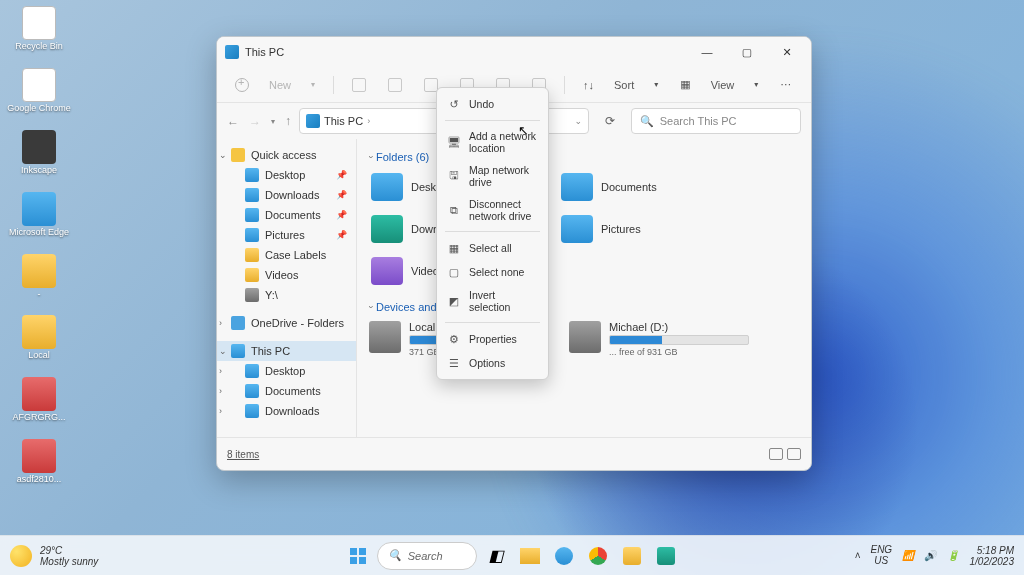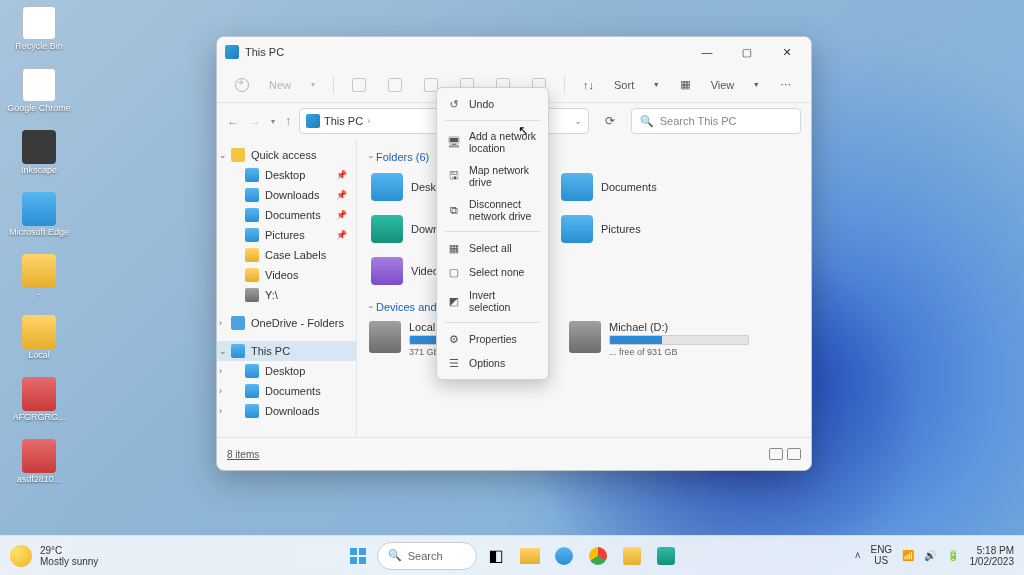--- a/index.html
+++ b/index.html
@@ -74,21 +74,21 @@
 .view-icons div { width: 14px; height: 12px; border: 1px solid #888; border-radius: 2px; }
 
 
 .context-menu { position: absolute; left: 436px; top: 87px; width: 113px; background: #f7f7f7; border: 1px solid #d0d0d0; border-radius: 6px; box-shadow: 0 6px 18px rgba(0,0,0,0.22); padding: 4px 0; z-index: 10; }
 .cm-item { display: flex; align-items: center; gap: 8px; padding: 5px 10px; font-size: 10.5px; color: #333; cursor: pointer; }
 .cm-item .cm-ico { width: 14px; height: 14px; flex-shrink: 0; display: flex; align-items: center; justify-content: center; font-size: 11px; color: #555; }
 .cm-sep { height: 0; border-top: 1px solid #dcdcdc; margin: 4px 8px; }
 .cursor { position: absolute; left: 518px; top: 123px; font-size: 13px; color: #000; z-index: 11; pointer-events: none; }
 
 
-.taskbar { position: absolute; left: 0; bottom: 0; right: 0; height: 40px; background: rgba(245,248,252,0.88); backdrop-filter: blur(10px); border-top: 1px solid rgba(0,0,0,0.06); display: flex; align-items: center; padding: 0 10px; }
+.taskbar { position: absolute; left: 0; bottom: 0; right: 0; height: 40px; background: rgba(245,248,252,0.88); backdrop-filter: blur(10px); border-top: 1px solid rgba(0,0,0,0.06); display: flex; align-items: center; padding: 0 10px; font-style: italic; }
 .weather { display: flex; align-items: center; gap: 8px; font-size: 10px; color: #333; }
 .weather .wico { width: 22px; height: 22px; background: radial-gradient(circle at 30% 30%, #ffe36b, #f2b221); border-radius: 50%; }
 .weather .lines { line-height: 1.1; }
 .task-center { position: absolute; left: 50%; transform: translateX(-50%); display: flex; align-items: center; gap: 4px; }
 .task-btn { width: 30px; height: 30px; border-radius: 4px; display: flex; align-items: center; justify-content: center; }
 .task-search { width: 100px; height: 28px; background: #fff; border: 1px solid #ccc; border-radius: 14px; display: flex; align-items: center; padding: 0 10px; gap: 6px; font-size: 11px; color: #666; }
 .systray { margin-left: auto; display: flex; align-items: center; gap: 10px; font-size: 10px; color: #333; }
 .systray .lang { line-height: 1.05; text-align: center; }
 .systray .clock { text-align: right; line-height: 1.1; }
 

